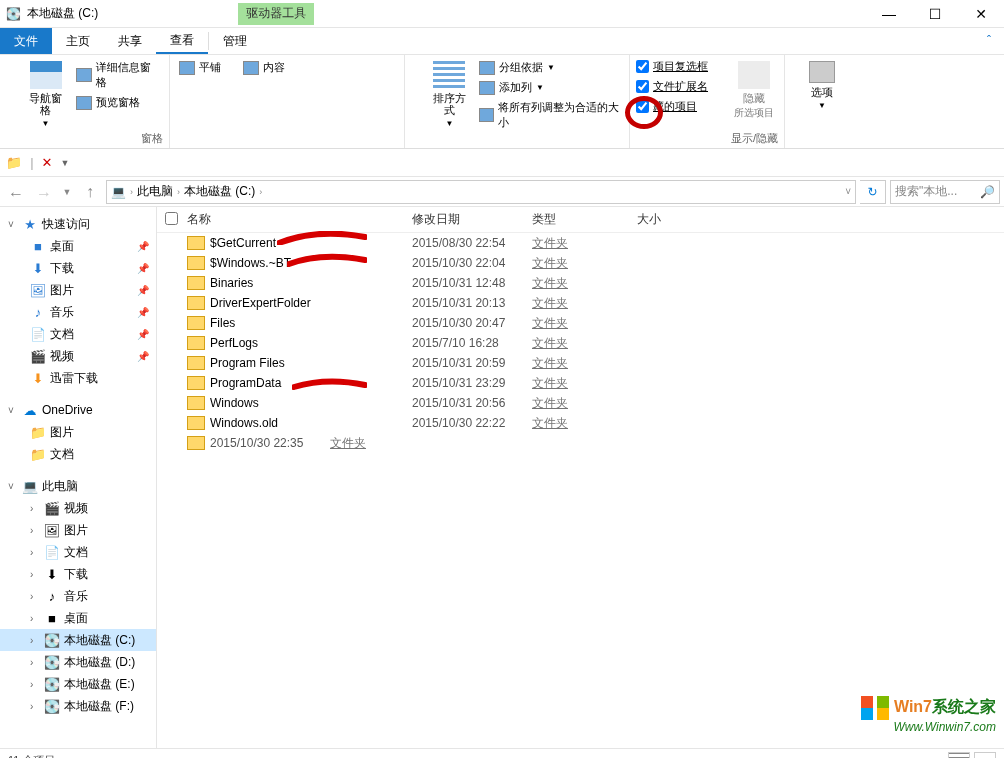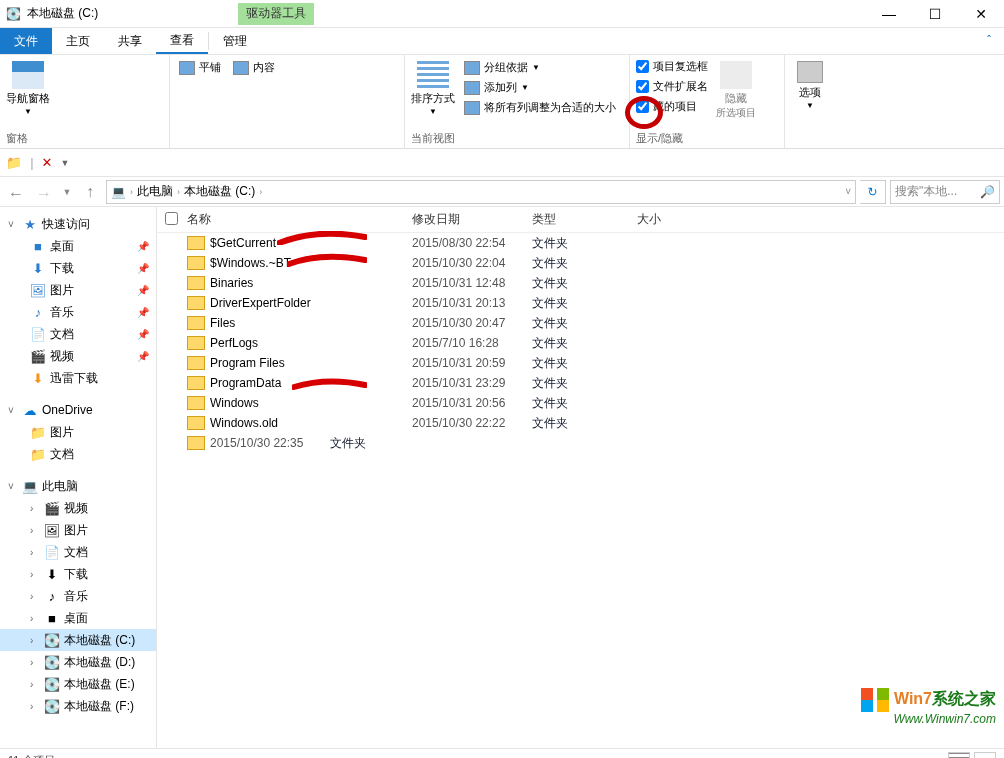--- a/index.html
+++ b/index.html
@@ -17,30 +17,30 @@
 .tab { padding: 0 14px; display: flex; align-items: center; cursor: pointer; }
 .tab.file { background: #1979ca; color: #fff; }
 .tab.active { border-bottom: 2px solid #1979ca; }
 .tabs .help { margin-left: auto; width: 30px; display: flex; align-items: center; justify-content: center; color: #1979ca; }
 .divider-vert { width: 1px; background: #ddd; margin: 4px 0; }
 
 
 .ribbon { height: 95px; border-top: 1px solid #e5e5e5; border-bottom: 1px solid #ddd; display: flex; background: #fff; position: relative; }
 .ribbon-group { border-right: 1px solid #e5e5e5; padding: 4px 6px 2px 6px; display: flex; flex-direction: column; }
 .ribbon-group .group-body { flex: 1; display: flex; align-items: flex-start; gap: 6px; }
-.ribbon-group .group-label { text-align: left; color: #666; font-size: 11px; padding-top: 2px; }
-.bigbtn { width: 44px; display: flex; flex-direction: column; align-items: center; justify-content: flex-start; gap: 3px; cursor: pointer; padding-top: 2px; }
+.ribbon-group .group-label { text-align: right; color: #666; font-size: 11px; padding-top: 2px; }
+.bigbtn { width: 44px; display: flex; flex-direction: column; align-items: center; justify-content: flex-start; gap: 3px; cursor: pointer; padding-top: 2px; margin-left: 18px; }
 .bigbtn .bigicon { width: 32px; height: 28px; background: #3e8ed0; }
 .bigbtn .lbl { font-size: 11px; text-align: center; line-height: 1.1; }
 .smallrow { display: flex; align-items: center; gap: 4px; cursor: pointer; padding: 1px 3px; }
 .smallrow .sicon { width: 16px; height: 14px; background: #6fa8dc; border: 1px solid #888; }
 .smallrow .slab { font-size: 11px; }
 .smallcol { display: flex; flex-direction: column; gap: 3px; }
 .active-view { background: #c7e0f4; border: 1px solid #7bb1e0; }
-.chk { display: flex; align-items: center; gap: 4px; font-size: 11px; }
+.chk { display: flex; align-items: center; gap: 4px; font-size: 11px; text-decoration: underline; }
 .chk input { width: 13px; height: 13px; }
 
 .circle-mark { position: absolute; width: 38px; height: 33px; border: 5px solid #c40000; border-radius: 50%; left: 625px; top: 96px; z-index: 20; pointer-events: none; }
 
 
 .qat { height: 28px; border-bottom: 1px solid #e5e5e5; display: flex; align-items: center; padding: 0 6px; gap: 8px; font-size: 13px; color: #444; }
 
 
 .addr-row { height: 30px; border-bottom: 1px solid #e5e5e5; display: flex; align-items: center; padding: 0 4px; gap: 4px; }
 .navbtn { width: 24px; height: 24px; display: flex; align-items: center; justify-content: center; color: #888; font-size: 16px; cursor: pointer; }
@@ -65,33 +65,33 @@
 .col-headers .chkcol { width: 22px; }
 .col-headers .col { color: #333; font-size: 12px; }
 .col-name { width: 225px; }
 .col-date { width: 120px; }
 .col-type { width: 105px; }
 .col-size { width: 80px; }
 .file-row { height: 20px; display: flex; align-items: center; padding-left: 30px; cursor: pointer; }
 .file-row .ficon { width: 18px; height: 14px; background: #ffd86b; border: 1px solid #d4a017; margin-right: 5px; }
 .file-row .fname { width: 202px; }
 .file-row .fdate { width: 120px; color: #555; }
-.file-row .ftype { width: 105px; color: #0f172a; }
+.file-row .ftype { width: 105px; color: #737373; text-decoration: underline; }
 
 
 .red-mark { position: absolute; height: 14px; pointer-events: none; z-index: 10; }
 .red-mark svg { width: 100%; height: 100%; }
 
 
 .status { height: 24px; border-top: 1px solid #e5e5e5; display: flex; align-items: center; padding: 0 8px; font-size: 11px; color: #444; }
 .status .right { margin-left: auto; display: flex; gap: 4px; }
 .status .viewbtn { width: 22px; height: 18px; border: 1px solid #ccc; }
 
 
-.watermark { position: absolute; right: 8px; bottom: 32px; text-align: right; font-family: Georgia, serif; z-index: 50; pointer-events: none; }
+.watermark { position: absolute; right: 8px; bottom: 24px; text-align: right; font-family: Georgia, serif; z-index: 50; pointer-events: none; }
 .watermark .l1 { font-size: 16px; font-weight: bold; }
 .watermark .l1 .w7 { color: #e67e22; }
 .watermark .l1 .rest { color: #1a7a1a; }
 .watermark .l2 { font-size: 12px; color: #1a7a1a; font-style: italic; }
 .wmicon { display: inline-block; width: 28px; height: 24px; vertical-align: middle; position: relative; }
 .wmicon span { position: absolute; width: 12px; height: 12px; }
 </style>
 </head>
 <body>
 
@@ -120,28 +120,38 @@
 
 <div class="ribbon">
 
   <div class="ribbon-group" style="width:170px">
     <div class="group-body">
       <div class="bigbtn">
         <div class="bigicon" style="background:linear-gradient(#3e8ed0 40%,#dbe9f6 40%)"></div>
         <div class="lbl">导航窗格</div>
         <div style="font-size:8px">▼</div>
       </div>
+      <div class="smallcol">
+        <div class="smallrow">
+            <div class="sicon"></div>
+            <span class="slab">详细信息窗格</span>
+          </div>
+        <div class="smallrow">
+            <div class="sicon"></div>
+            <span class="slab">预览窗格</span>
+          </div>
+      </div>
     </div>
     <div class="group-label">窗格</div>
   </div>
 
   <div class="ribbon-group" style="width:235px">
     <div class="group-body">
       <div class="smallcol" style="gap:2px;width:100%">
-        <div style="display:flex;gap:6px">
+        <div style="display:flex;gap:16px">
           <div class="smallrow">
               <div class="sicon"></div>
               <span class="slab">平铺</span>
             </div>
           <div class="smallrow">
               <div class="sicon"></div>
               <span class="slab">内容</span>
             </div>
         </div>
       </div>
@@ -165,21 +175,20 @@
             <div class="sicon"></div>
             <span class="slab">添加列</span>
             <span style="font-size:8px">▼</span>
           </div>
         <div class="smallrow">
             <div class="sicon"></div>
             <span class="slab">将所有列调整为合适的大小</span>
           </div>
       </div>
     </div>
-    <div class="group-label">当前视图</div>
   </div>
 
   <div class="ribbon-group" style="width:155px">
     <div class="group-body">
       <div class="smallcol" style="gap:5px">
         <label class="chk">
             <input type="checkbox" checked="" style="">
             <span>项目复选框</span>
           </label>
         <label class="chk">

